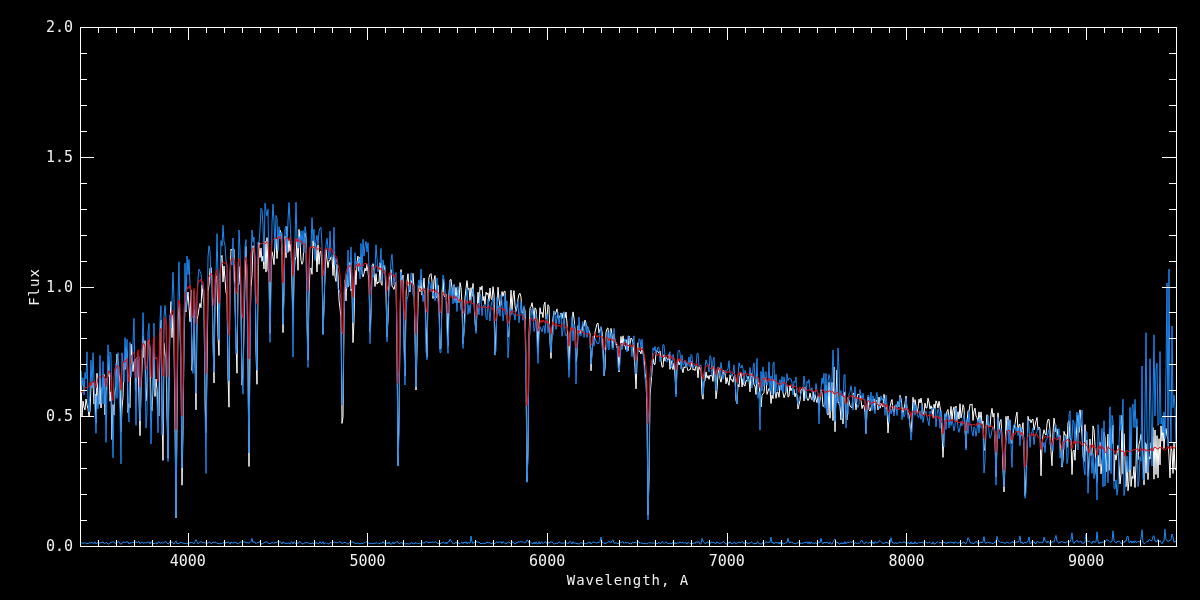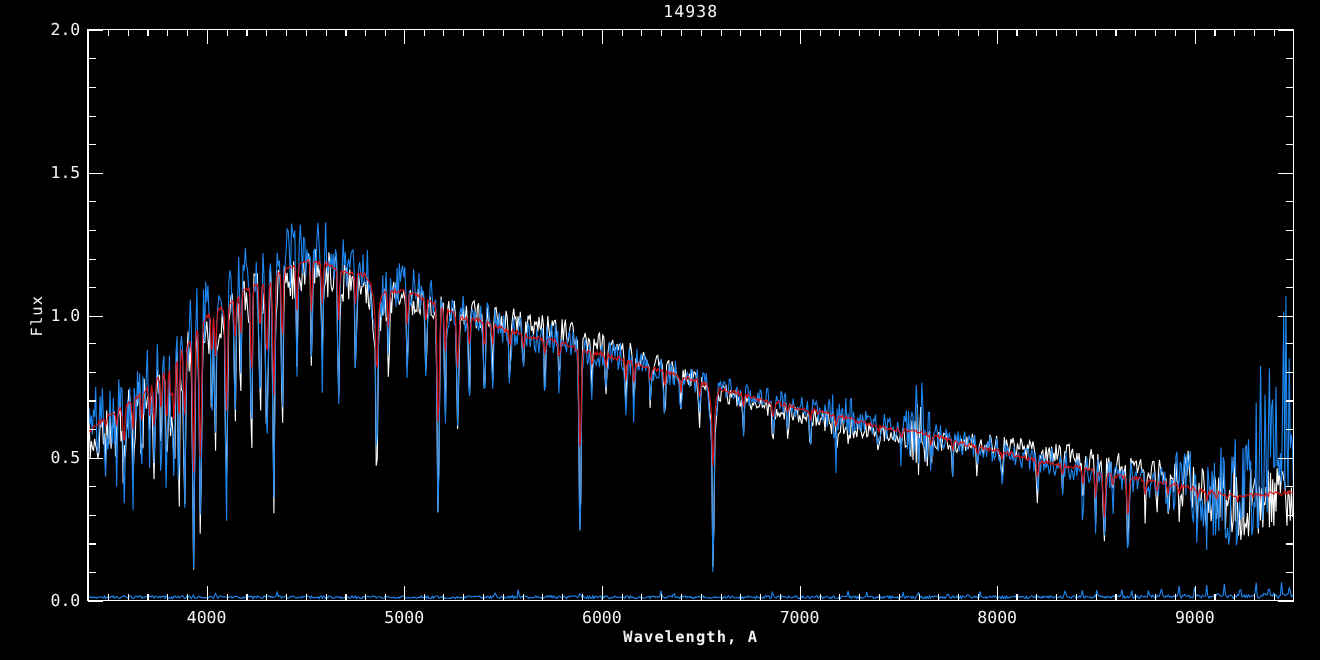--- a/index.html
+++ b/index.html
@@ -1,21 +1,21 @@
 <!DOCTYPE html>
 <html><head>
 <meta charset="utf-8">
 <style>
   html,body{margin:0;padding:0;background:#000;}
   #stage{position:relative;width:1200px;height:600px;background:#000;overflow:hidden;
          font-family:"DejaVu Sans Mono",monospace;}
   #plot-svg{position:absolute;left:0;top:0;}
   .axis-text{position:absolute;color:#f2f2f2;font-size:15px;letter-spacing:1px;}
   #chart-title{left:80px;top:1px;width:1096px;text-align:center;}
-  #x-axis-label{left:80px;top:572px;width:1096px;text-align:center;font-size:14px;font-weight:bold;}
+  #x-axis-label{left:80px;top:572px;width:1096px;text-align:center;font-size:14px;}
   #y-axis-label{left:34px;top:287px;transform:translate(-50%,-50%) rotate(-90deg);
                 white-space:nowrap;font-size:14px;}
 </style>
 </head>
 <body>
 
 <div id="stage">
   <svg id="plot-svg" width="1200" height="600">
       <defs>
         <clipPath id="plotclip">
@@ -200,16 +200,15 @@
         <text x="726.8196721311475" y="566" text-anchor="middle">7000</text>
         <text x="906.4918032786885" y="566" text-anchor="middle">8000</text>
         <text x="1086.1639344262294" y="566" text-anchor="middle">9000</text>
         <text x="73" y="551" text-anchor="end">0.0</text>
         <text x="73" y="421.25" text-anchor="end">0.5</text>
         <text x="73" y="291.5" text-anchor="end">1.0</text>
         <text x="73" y="161.75" text-anchor="end">1.5</text>
         <text x="73" y="32" text-anchor="end">2.0</text>
       </g>
     </svg>
-  <div id="chart-title" class="axis-text">14938</div>
   <div id="x-axis-label" class="axis-text">Wavelength, A</div>
   <div id="y-axis-label" class="axis-text">Flux</div>
 </div>
 
 </body></html>

